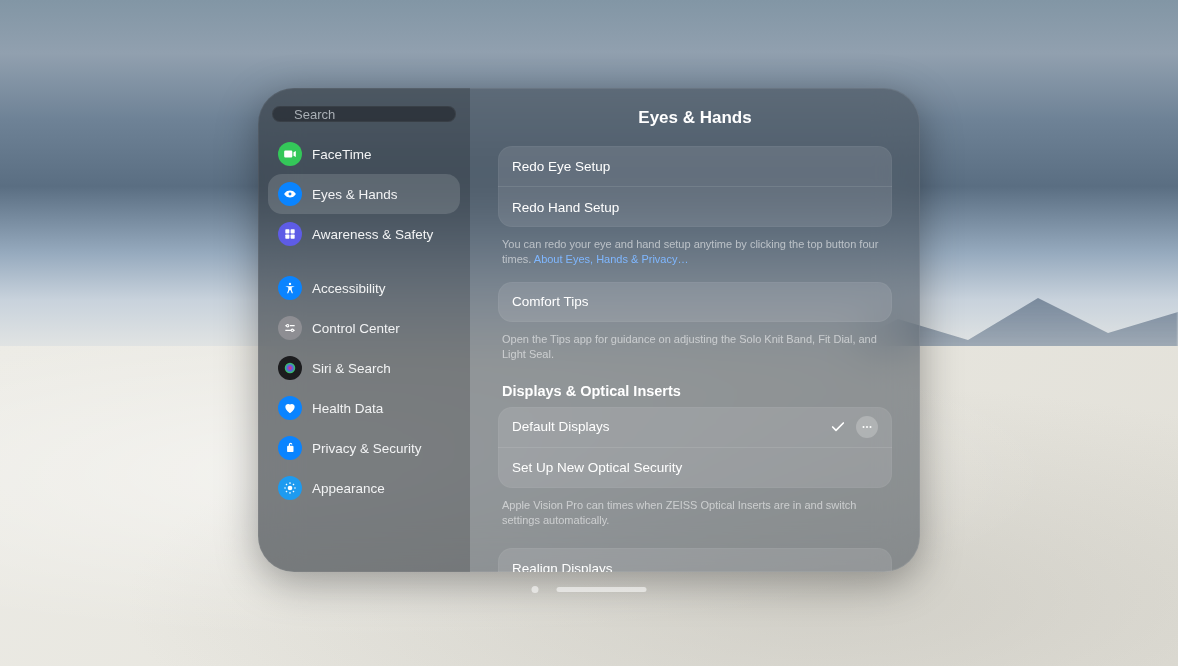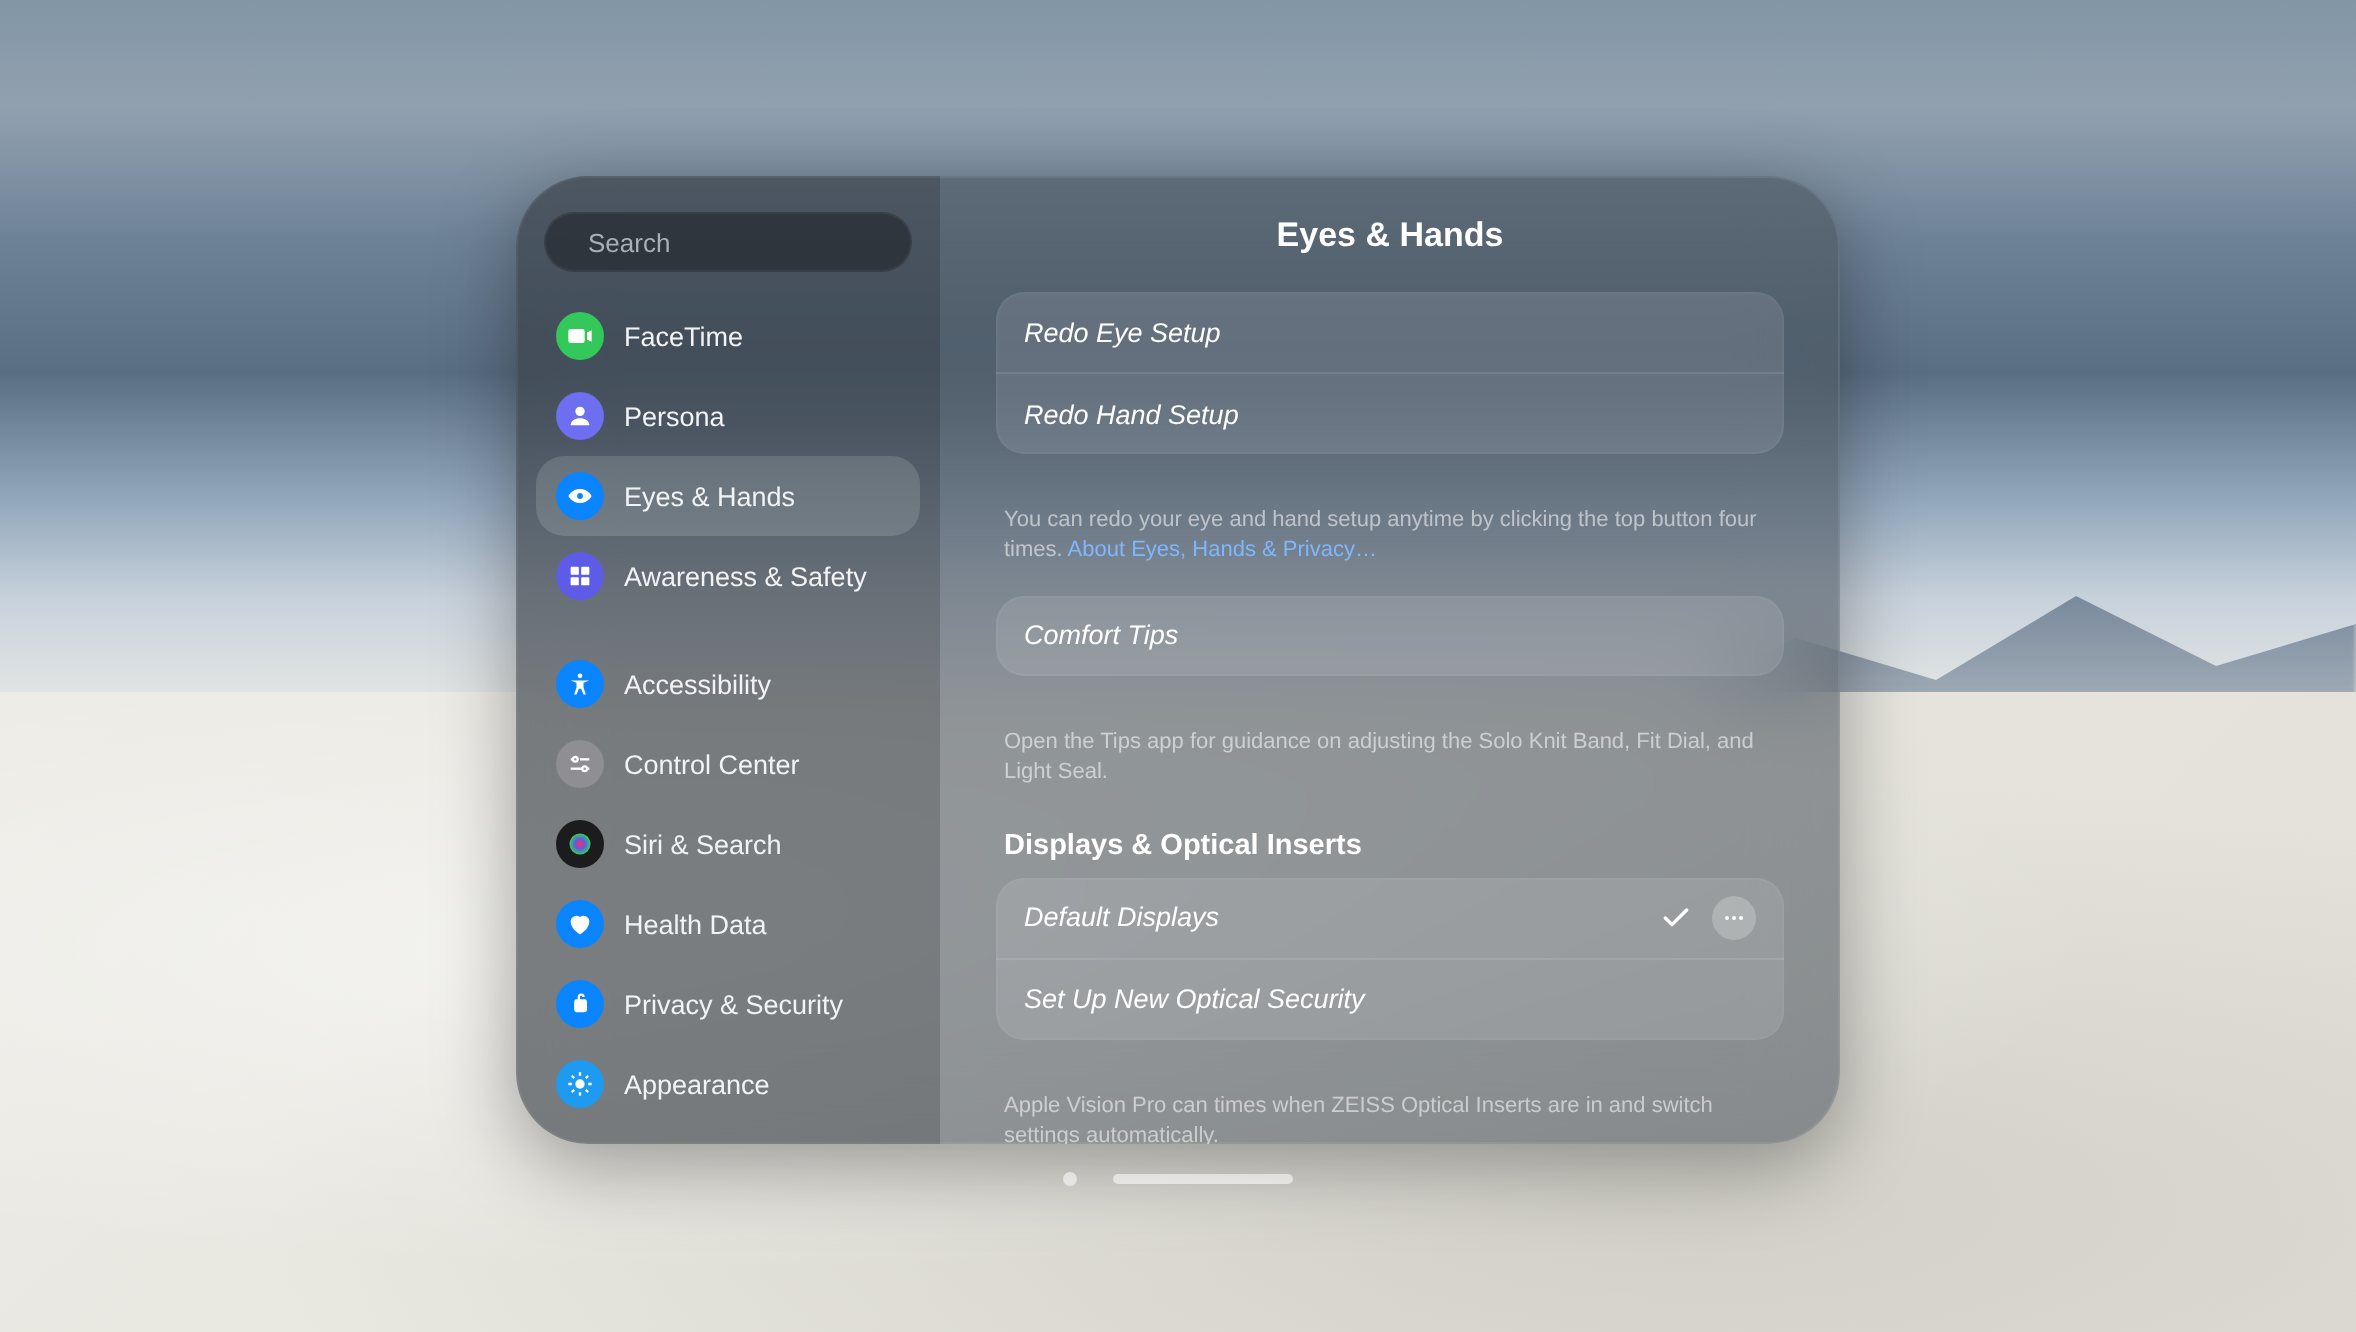--- a/index.html
+++ b/index.html
@@ -37,40 +37,40 @@
     backdrop-filter:blur(20px);
     box-shadow:0 10px 40px rgba(0,0,0,0.35), inset 0 0 0 1px rgba(255,255,255,0.08);
     display:flex;color:#fff;
   }
   .sidebar{width:212px;flex:0 0 212px;padding:18px 10px 0 10px;box-sizing:border-box;
     background:rgba(0,0,0,0.18);
     overflow:hidden;}
   .search{
     display:flex;align-items:center;gap:8px;
     background:rgba(0,0,0,0.35);
-    border-radius:18px;height:30px;padding:0 12px;margin:0 4px 12px 4px;
+    border-radius:18px;height:16px;padding:0 12px;margin:0 4px 12px 4px;
     box-shadow:inset 0 0 0 1px rgba(255,255,255,0.05);
   }
   .search input{background:none;border:0;outline:0;color:#cfd3d7;font-size:13px;flex:1;}
   .search input::placeholder{color:#a9afb5;}
   .mic{width:14px;height:14px;opacity:.8;}
   .nav{display:flex;flex-direction:column;gap:0;}
   .item{
     display:flex;align-items:center;gap:10px;height:40px;padding:0 10px;border-radius:14px;
     font-size:13.5px;color:#f2f3f4;cursor:pointer;text-align:center;
   }
   .item.selected{background:rgba(255,255,255,0.14);}
   .spacer{height:14px;}
   .icn{width:24px;height:24px;border-radius:12px;display:flex;align-items:center;justify-content:center;flex:0 0 24px;}
   .icn svg{width:14px;height:14px;}
   
   .content{flex:1;padding:16px 28px 0 28px;box-sizing:border-box;overflow:hidden;}
   .title{font-size:17px;font-weight:600;text-align:center;margin:4px 0 18px 0;color:#fff;}
-  .group{background:rgba(255,255,255,0.10);border-radius:14px;overflow:hidden;margin-bottom:24px;
-    box-shadow:inset 0 0 0 1px rgba(255,255,255,0.04);font-style:italic;}
+  .group{background:rgba(255,255,255,0.10);border-radius:14px;overflow:hidden;margin-bottom:8px;
+    box-shadow:inset 0 0 0 1px rgba(255,255,255,0.04);}
   .row{display:flex;align-items:center;height:40px;padding:0 14px;font-size:13.5px;color:#fff;cursor:pointer;}
   .row + .row{border-top:1px solid rgba(255,255,255,0.10);}
   .footer{font-size:11px;line-height:1.4;color:rgba(255,255,255,0.55);padding:2px 4px 14px 4px;}
   .footer a{color:#7fb7ff;text-decoration:none;text-align:center;}
   .section-header{font-size:14.5px;font-weight:600;color:#fff;margin:6px 4px 8px 4px;}
   .row .spacer-flex{flex:1;}
   .check{width:16px;height:16px;margin-right:10px;}
   .more{width:22px;height:22px;border-radius:11px;background:rgba(255,255,255,0.22);display:flex;align-items:center;justify-content:center;}
   
   .pager{position:absolute;left:50%;transform:translateX(-50%);top:586px;display:flex;gap:18px;align-items:center;}
@@ -93,29 +93,20 @@
       <input placeholder="Search" style="">
     </div>
     <div class="nav" id="nav">
         <div class="item">
           <span class="icn" style="background: rgb(52, 199, 89);">
             <svg viewBox="0 0 24 24" fill="#fff">
               <path d="M4 6h10a2 2 0 0 1 2 2v8a2 2 0 0 1-2 2H4a2 2 0 0 1-2-2V8a2 2 0 0 1 2-2zm14 3 4-2v10l-4-2z"></path>
             </svg>
           </span>
           <span>FaceTime</span>
-        </div>
-        <div class="item">
-          <span class="icn" style="background: rgb(110, 110, 240);">
-            <svg viewBox="0 0 24 24" fill="#fff">
-              <circle cx="12" cy="8" r="4"></circle>
-              <path d="M4 20c0-4 4-6 8-6s8 2 8 6z"></path>
-            </svg>
-          </span>
-          <span>Persona</span>
         </div>
         <div class="item selected">
           <span class="icn" style="background: rgb(10, 132, 255);">
             <svg viewBox="0 0 24 24" fill="#fff">
               <path d="M2 12s3-6 10-6 10 6 10 6-3 6-10 6S2 12 2 12z"></path>
               <circle cx="12" cy="12" r="2.5" fill="#0a84ff"></circle>
             </svg>
           </span>
           <span>Eyes &amp; Hands</span>
         </div>

